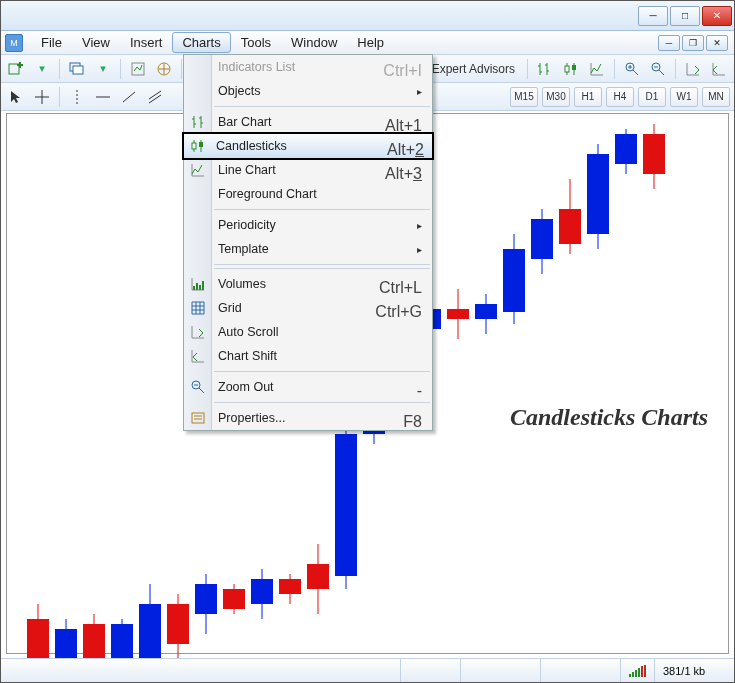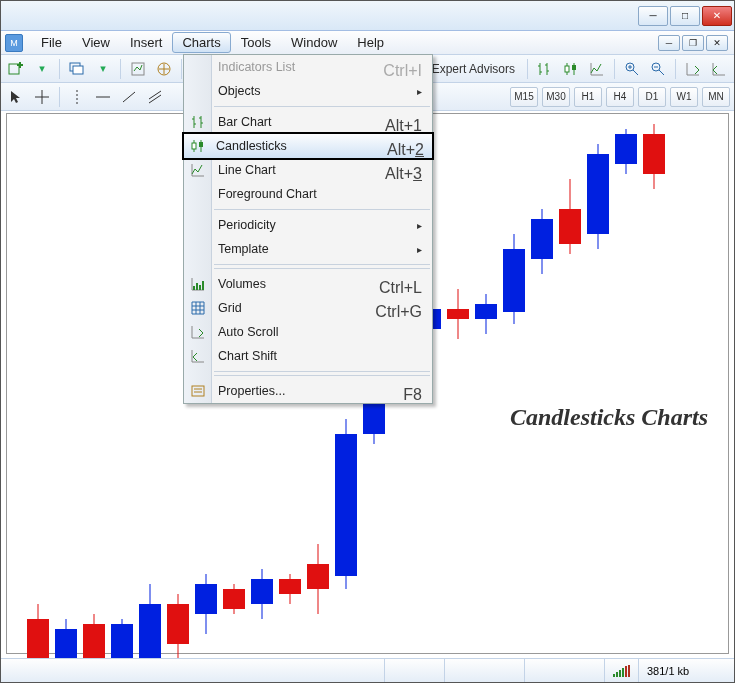--- a/index.html
+++ b/index.html
@@ -400,20 +400,30 @@
   <div class="dd-item">
     <span class="dd-icon">
         <svg width="16" height="16" viewBox="0 0 16 16">
           <path d="M2 14 V2 M2 14 H14" stroke="#888"></path>
           <path d="M7 5 l-4 4 l4 4" stroke="#2a8a2a" fill="none"></path>
         </svg>
       </span>
     <span>Chart Shift</span>
   </div>
   <div class="dd-sep"></div>
+  <div class="dd-item">
+    <span class="dd-icon">
+        <svg width="16" height="16" viewBox="0 0 16 16">
+          <circle cx="6" cy="6" r="4" fill="none" stroke="#2a6aaa"></circle>
+          <path d="M9 9 l5 5 M4 6 h4" stroke="#2a6aaa"></path>
+        </svg>
+      </span>
+    <span>Zoom Out</span>
+      <span class="short">-</span>
+  </div>
   <div class="dd-sep"></div>
   <div class="dd-item">
     <span class="dd-icon">
         <svg width="16" height="16" viewBox="0 0 16 16">
           <rect x="2" y="3" width="12" height="10" fill="none" stroke="#b08020"></rect>
           <path d="M4 6 h8 M4 9 h8" stroke="#b08020"></path>
         </svg>
       </span>
     <span>Properties...</span>
       <span class="short">F8</span>
@@ -428,14 +438,14 @@
   <div class="cell">
     <div class="conn-bars">
         <span></span>
         <span></span>
         <span></span>
         <span></span>
         <span></span>
         <span></span>
       </div>
   </div>
-  <div class="cell" style="width:96px">381/1 kb</div>
+  <div class="cell" style="width:80px">381/1 kb</div>
 </div>
 
 </body></html>

